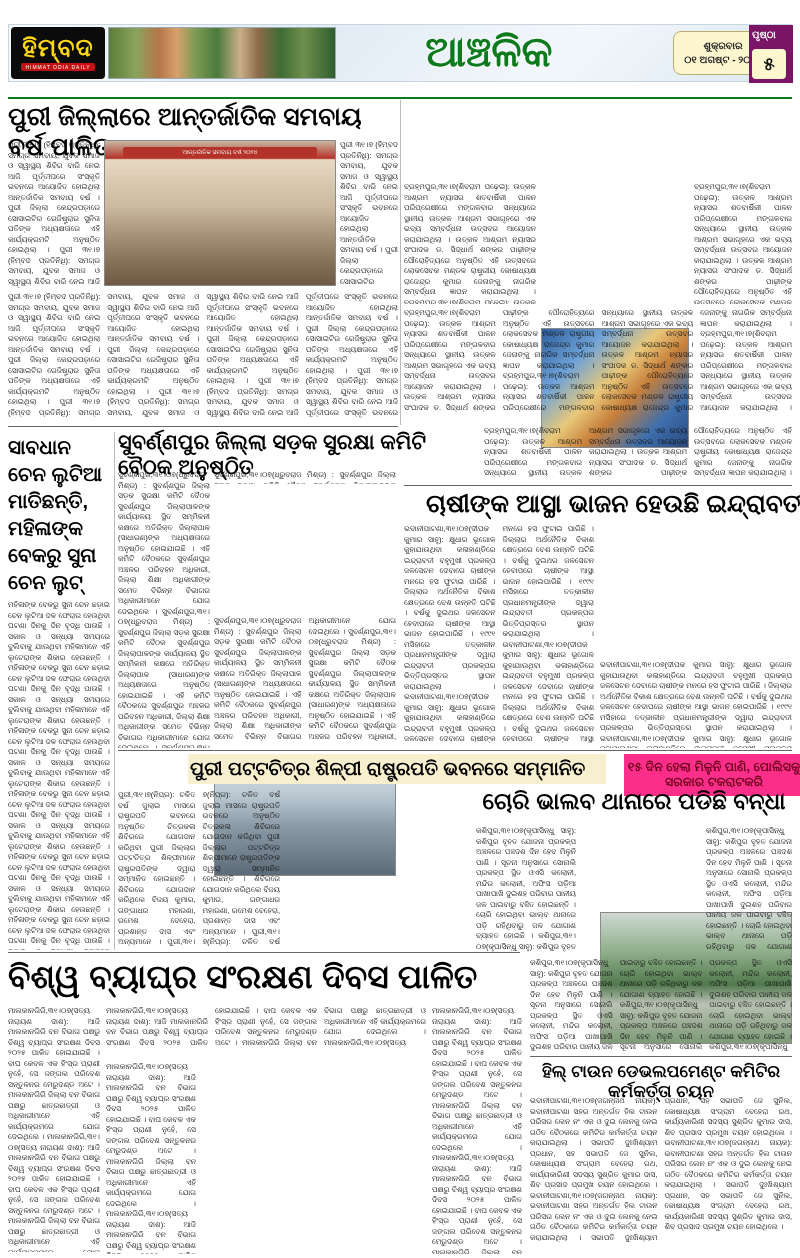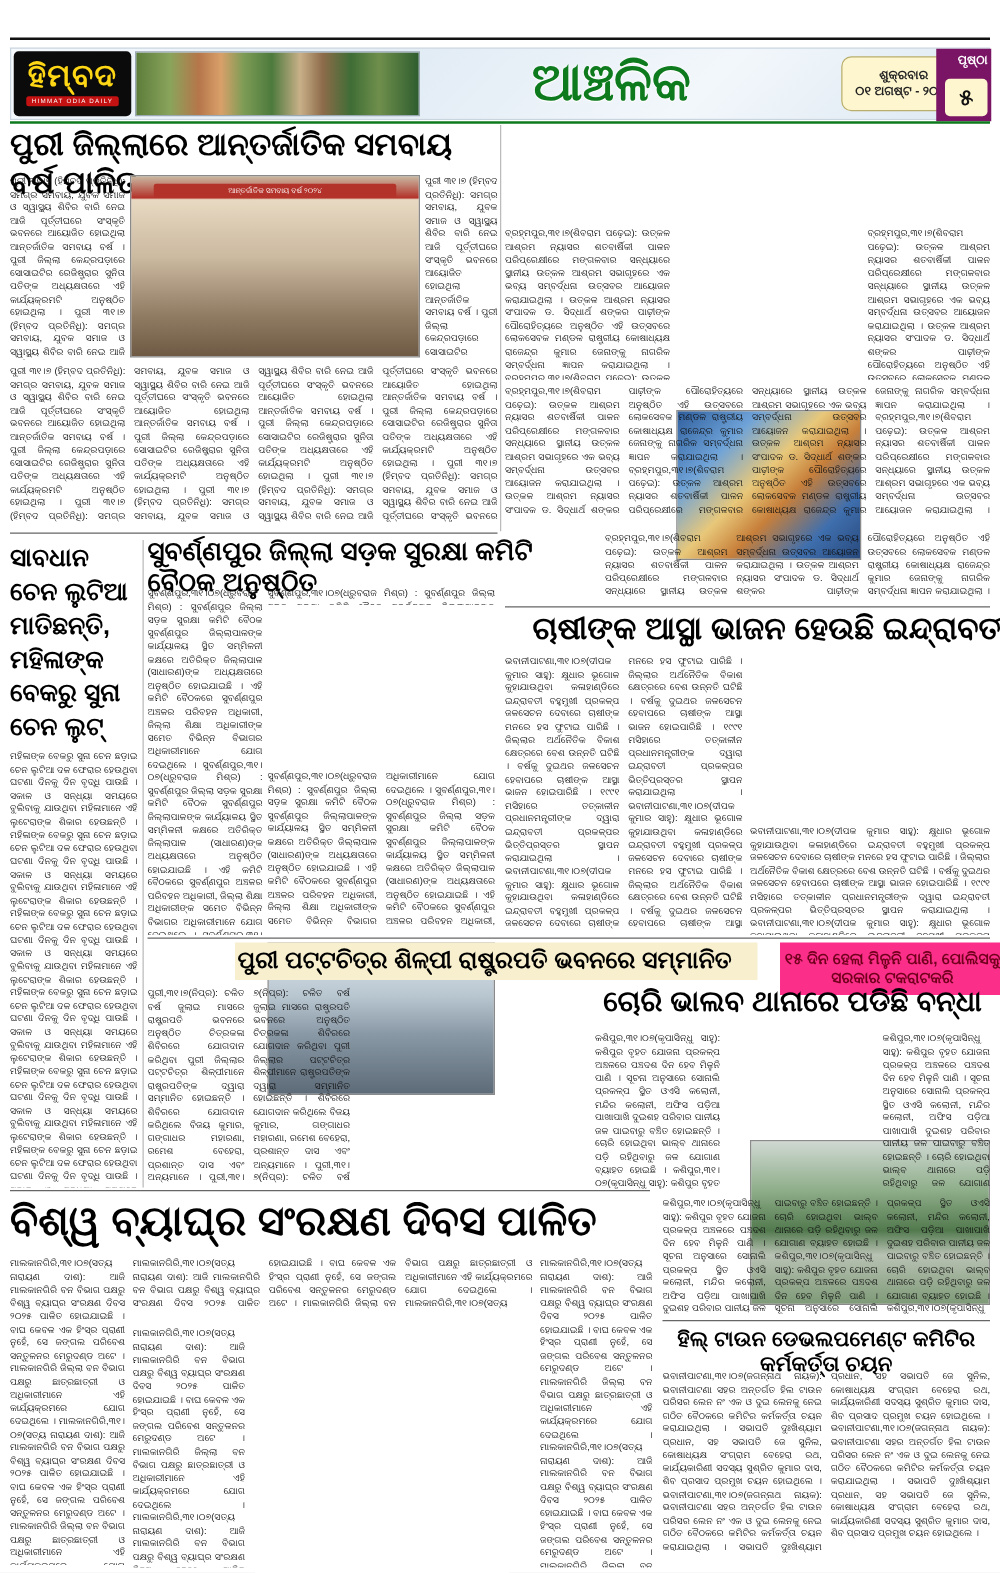--- a/index.html
+++ b/index.html
@@ -17,21 +17,21 @@
   .logo-box { background:#0b0b0b; border-radius:4px; display:flex; flex-direction:column; align-items:center; justify-content:center; }
   .logo-main { color:#ffd715; font-weight:bold; font-size:25px; line-height:1; letter-spacing:1px; }
   .logo-sub { background:#c41212; color:#ffffff; font-size:5px; margin-top:3px; padding:1px 4px; border-radius:2px; letter-spacing:1px; }
   .mast-photos { background:
       linear-gradient(90deg,#5c7d3a 0%,#8aa45c 12%,#b5764a 22%,#d9a06a 30%,#7d9c55 38%,#4d7a3d 48%,#c9b089 58%,#8d6b4a 66%,#3f6d35 76%,#6f8f4c 86%,#2f5d2f 100%);
     border:1px solid #9aa8b4; }
   .section-title { color:#0d7a1e; font-weight:bold; font-size:42px; text-align:center; text-shadow:0 1px 0 #ffffff,0 0 3px #ffffff; line-height:1; }
   .date-box { background:#fdf6cf; border:1px solid #b9ae6d; border-radius:8px; text-align:center; display:flex; flex-direction:column; justify-content:center; gap:2px;margin-left:28px; }
   .date-day { font-size:10px; font-weight:bold; color:#222; }
   .date-val { font-size:10px; font-weight:bold; color:#222; }
-  .page-flag { background:#7a1566; display:flex; flex-direction:column; align-items:flex-end; justify-content:space-between; padding:4px 3px; }
+  .page-flag { background:#7a1566; display:flex; flex-direction:column; align-items:flex-start; justify-content:space-between; padding:4px 3px; }
   .page-label { color:#ffffff; font-size:10px; font-weight:bold; }
   .page-num-box { background:#fdf6cf; border-radius:4px; width:34px; height:30px; display:flex; align-items:center; justify-content:center; font-size:18px; font-weight:bold; color:#111; }
 
   
   .hl { font-weight:bold; color:#000; line-height:1.18; }
   .hl-a { font-size:25px; }
   .hl-b { font-size:25px; text-align:center; }
   .hl-c { font-size:20px; line-height:1.35; }
   .hl-d { font-size:21px; }
   .hl-e { font-size:25px; }
@@ -56,21 +56,21 @@
   .ph-meeting { background:linear-gradient(180deg,#dfe7ec 0%,#b8c6d0 35%,#8a99a6 60%,#5d6b78 100%); }
   .ph-river { background:linear-gradient(180deg,#cfd8d2 0%,#8fae8a 30%,#52794e 55%,#b9c2b4 70%,#7e9a77 100%); }
 </style>
 </head>
 <body>
 
 <div class="page">
 
   <div class="toprule" style="left:8px; top:30px; width:784px;"></div>
 
-  <div class="abs mast-band" style="left:8px; top:38px; width:784px; height:58px;">
+  <div class="abs mast-band" style="left:8px; top:24px; width:784px; height:58px;">
     <div class="abs logo-box" style="left:2px; top:2px; width:94px; height:52px;">
       <div class="logo-main">ହିମ୍ବଦ</div>
       <div class="logo-sub">HIMMAT ODIA DAILY</div>
     </div>
     <div class="abs mast-photos" style="left:99px; top:2px; width:228px; height:52px;"></div>
     <div class="abs" style="left:330px; top:6px; width:300px; height:48px;">
       <div class="section-title">ଆଞ୍ଚଳିକ</div>
     </div>
     <div class="abs date-box" style="left:636px; top:6px; width:100px; height:44px;">
       <div class="date-day">ଶୁକ୍ରବାର</div>

